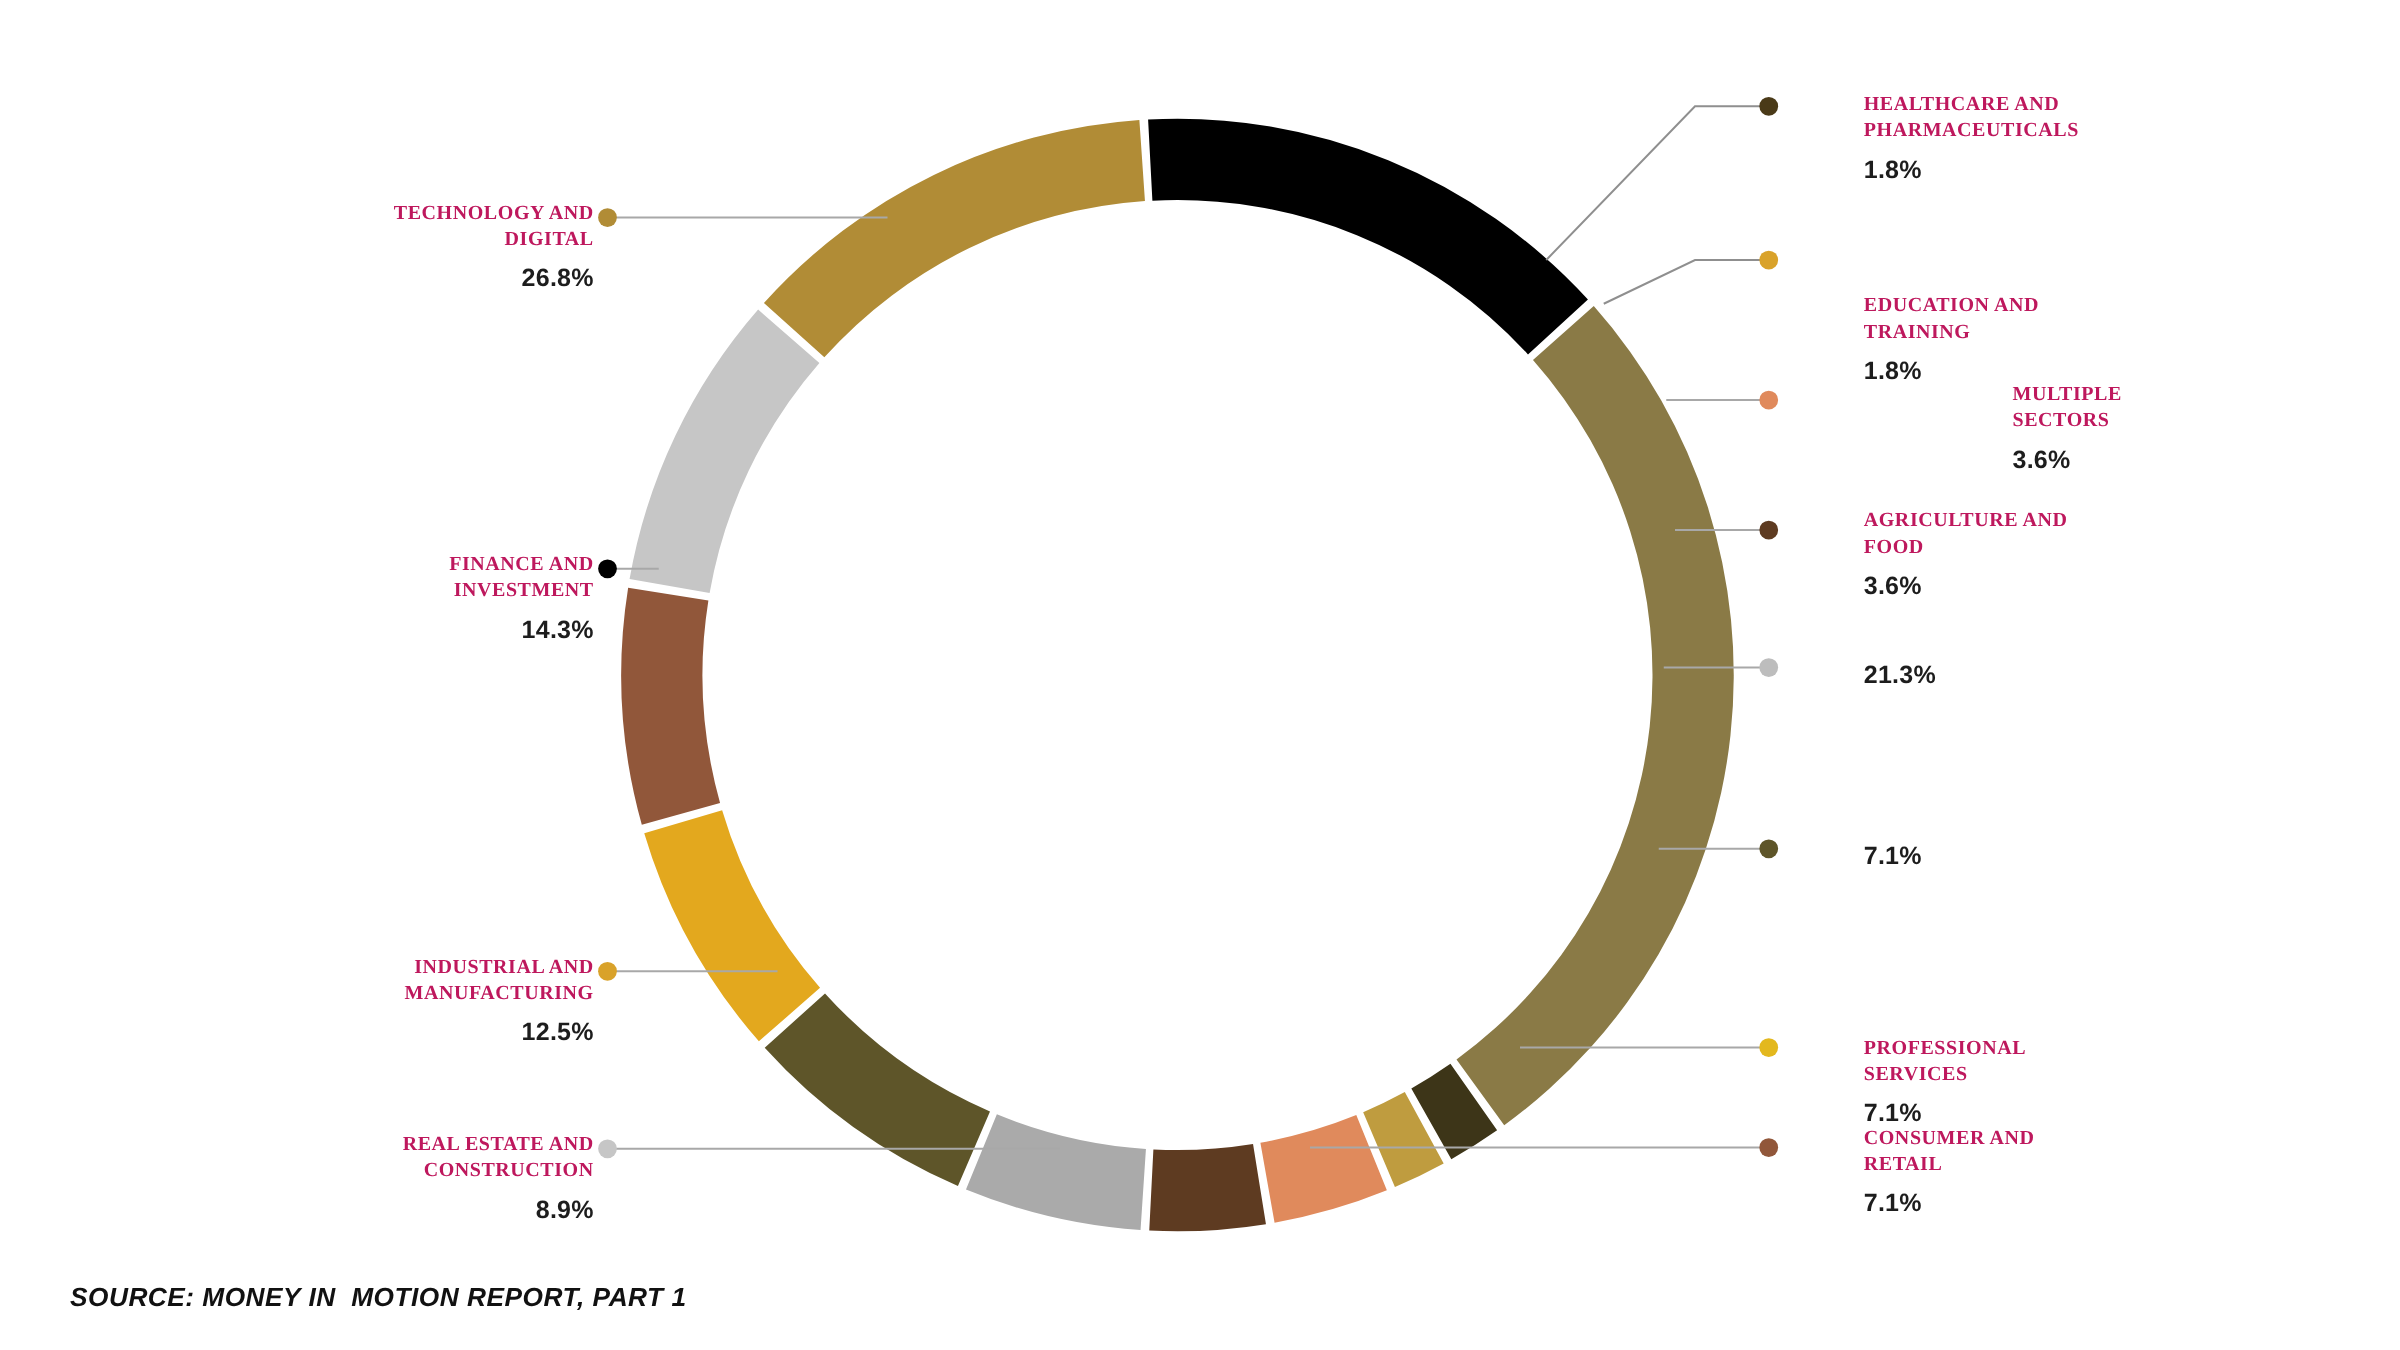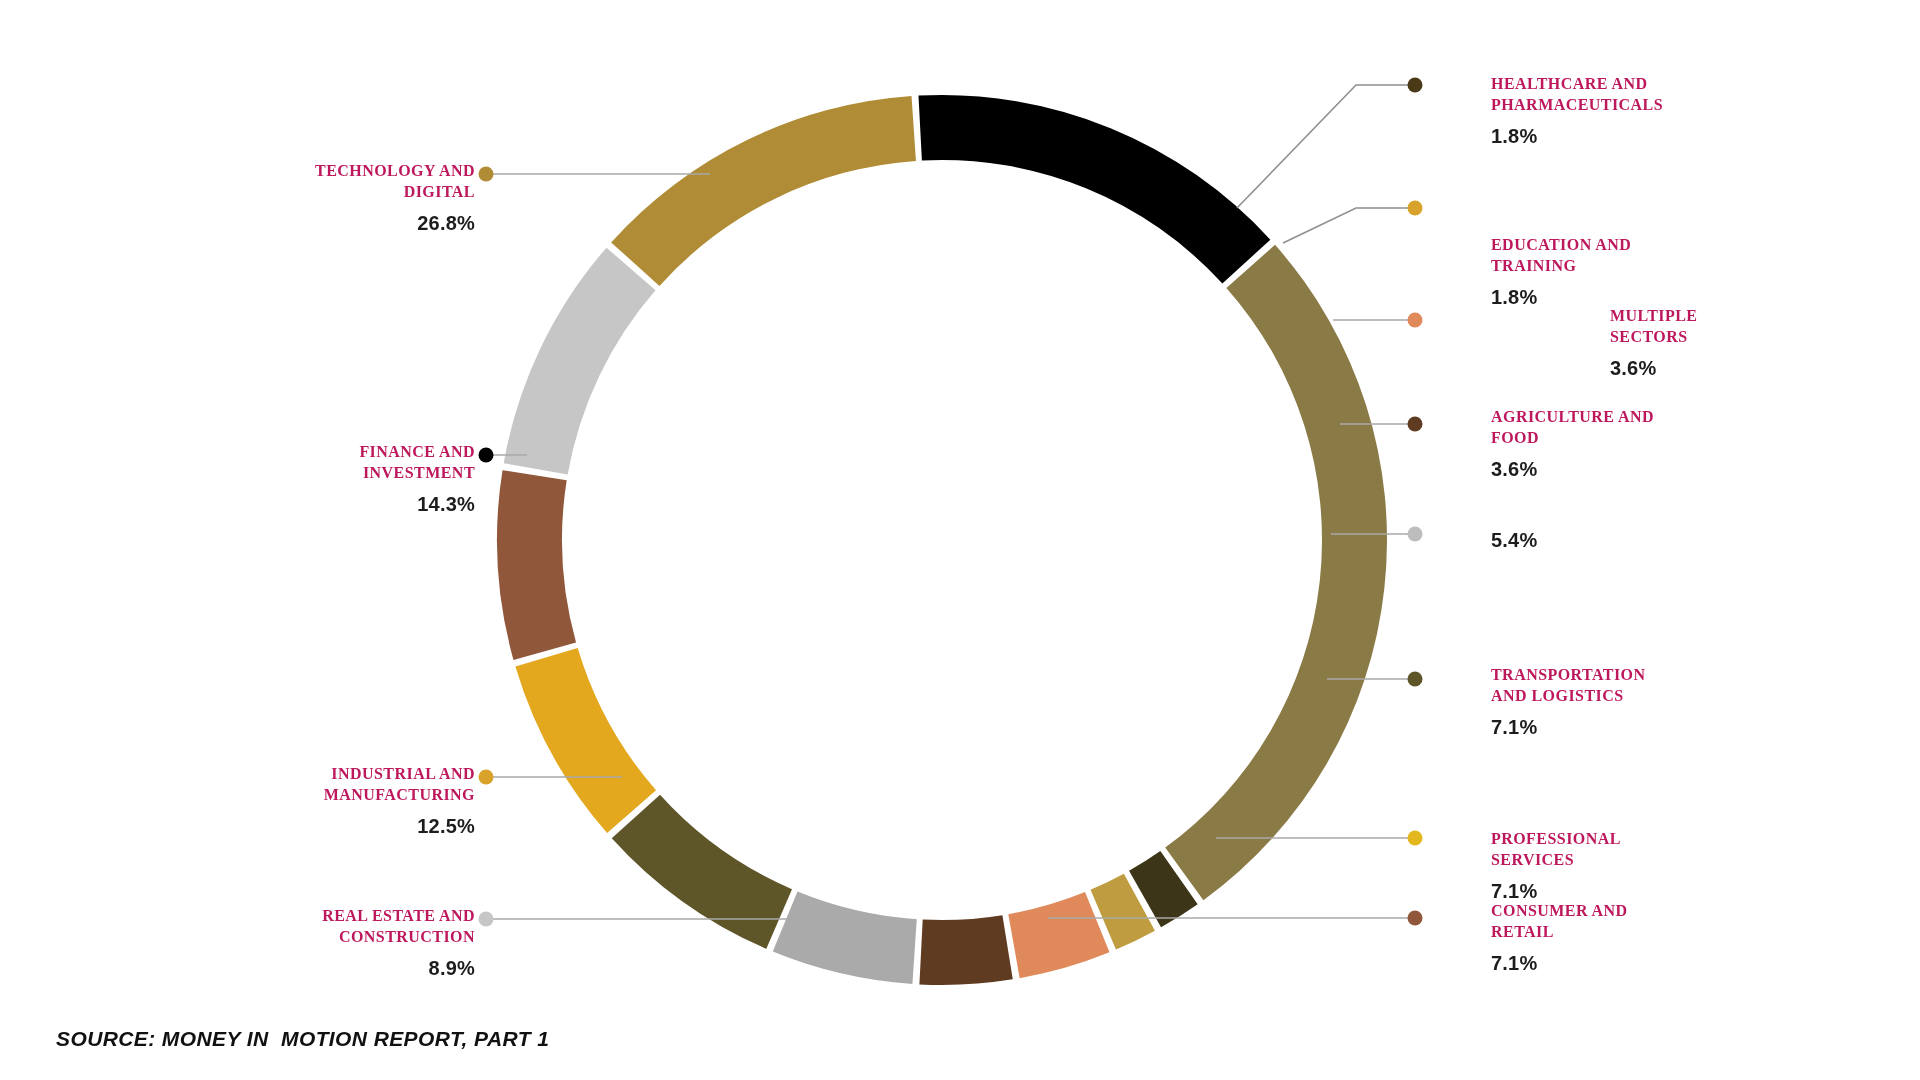--- a/index.html
+++ b/index.html
@@ -164,28 +164,24 @@
 
   <div class="legend-item legend-right" style="left:1491px; top:406px;">
     <div class="legend-label">
       <div>AGRICULTURE AND</div>
       <div>FOOD</div>
     </div>
     <div class="legend-value">3.6%</div>
   </div>
 
   <div class="legend-item legend-right" style="left:1491px; top:519px;">
-    <div class="legend-value">5.4%</div>
+    <div class="legend-value">21.3%</div>
   </div>
 
   <div class="legend-item legend-right" style="left:1491px; top:664px;">
-    <div class="legend-label">
-      <div>TRANSPORTATION</div>
-      <div>AND LOGISTICS</div>
-    </div>
     <div class="legend-value">7.1%</div>
   </div>
 
   <div class="legend-item legend-right" style="left:1491px; top:828px;">
     <div class="legend-label">
       <div>PROFESSIONAL</div>
       <div>SERVICES</div>
     </div>
     <div class="legend-value">7.1%</div>
   </div>

